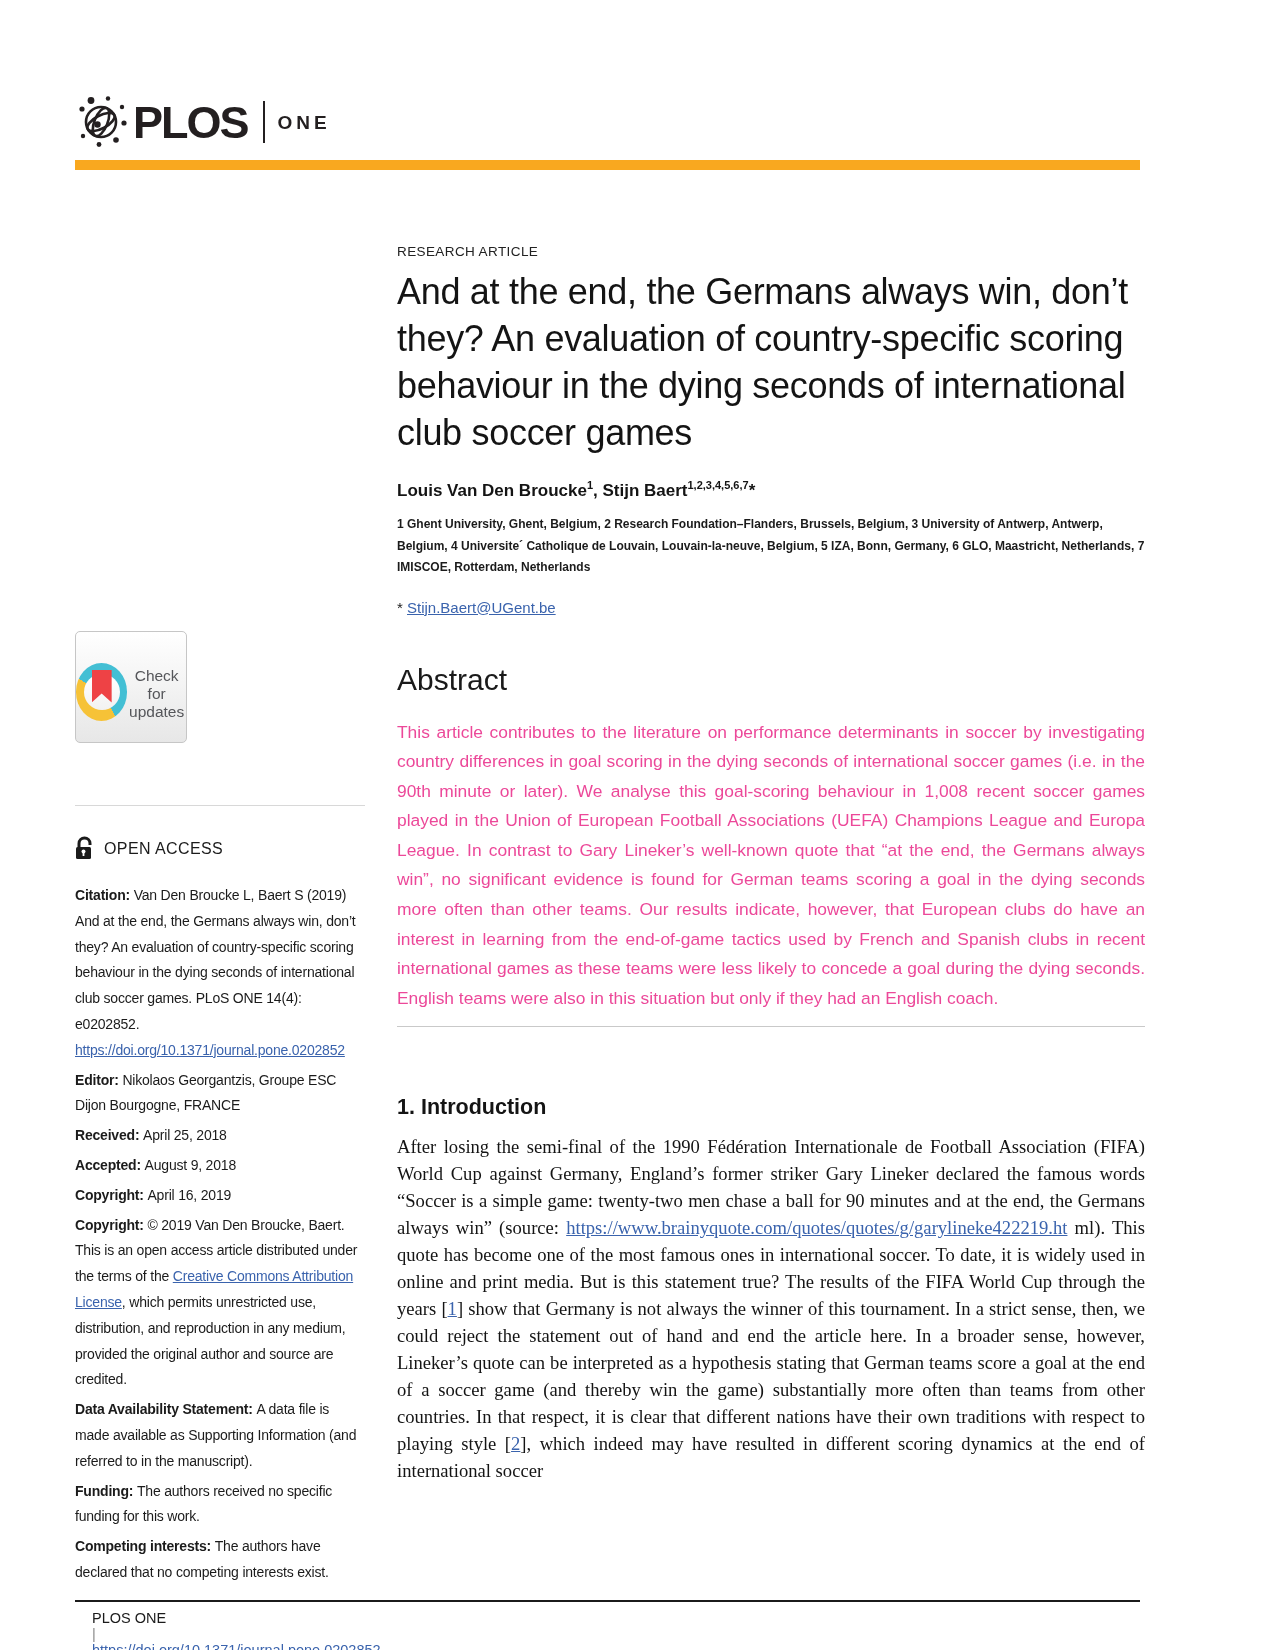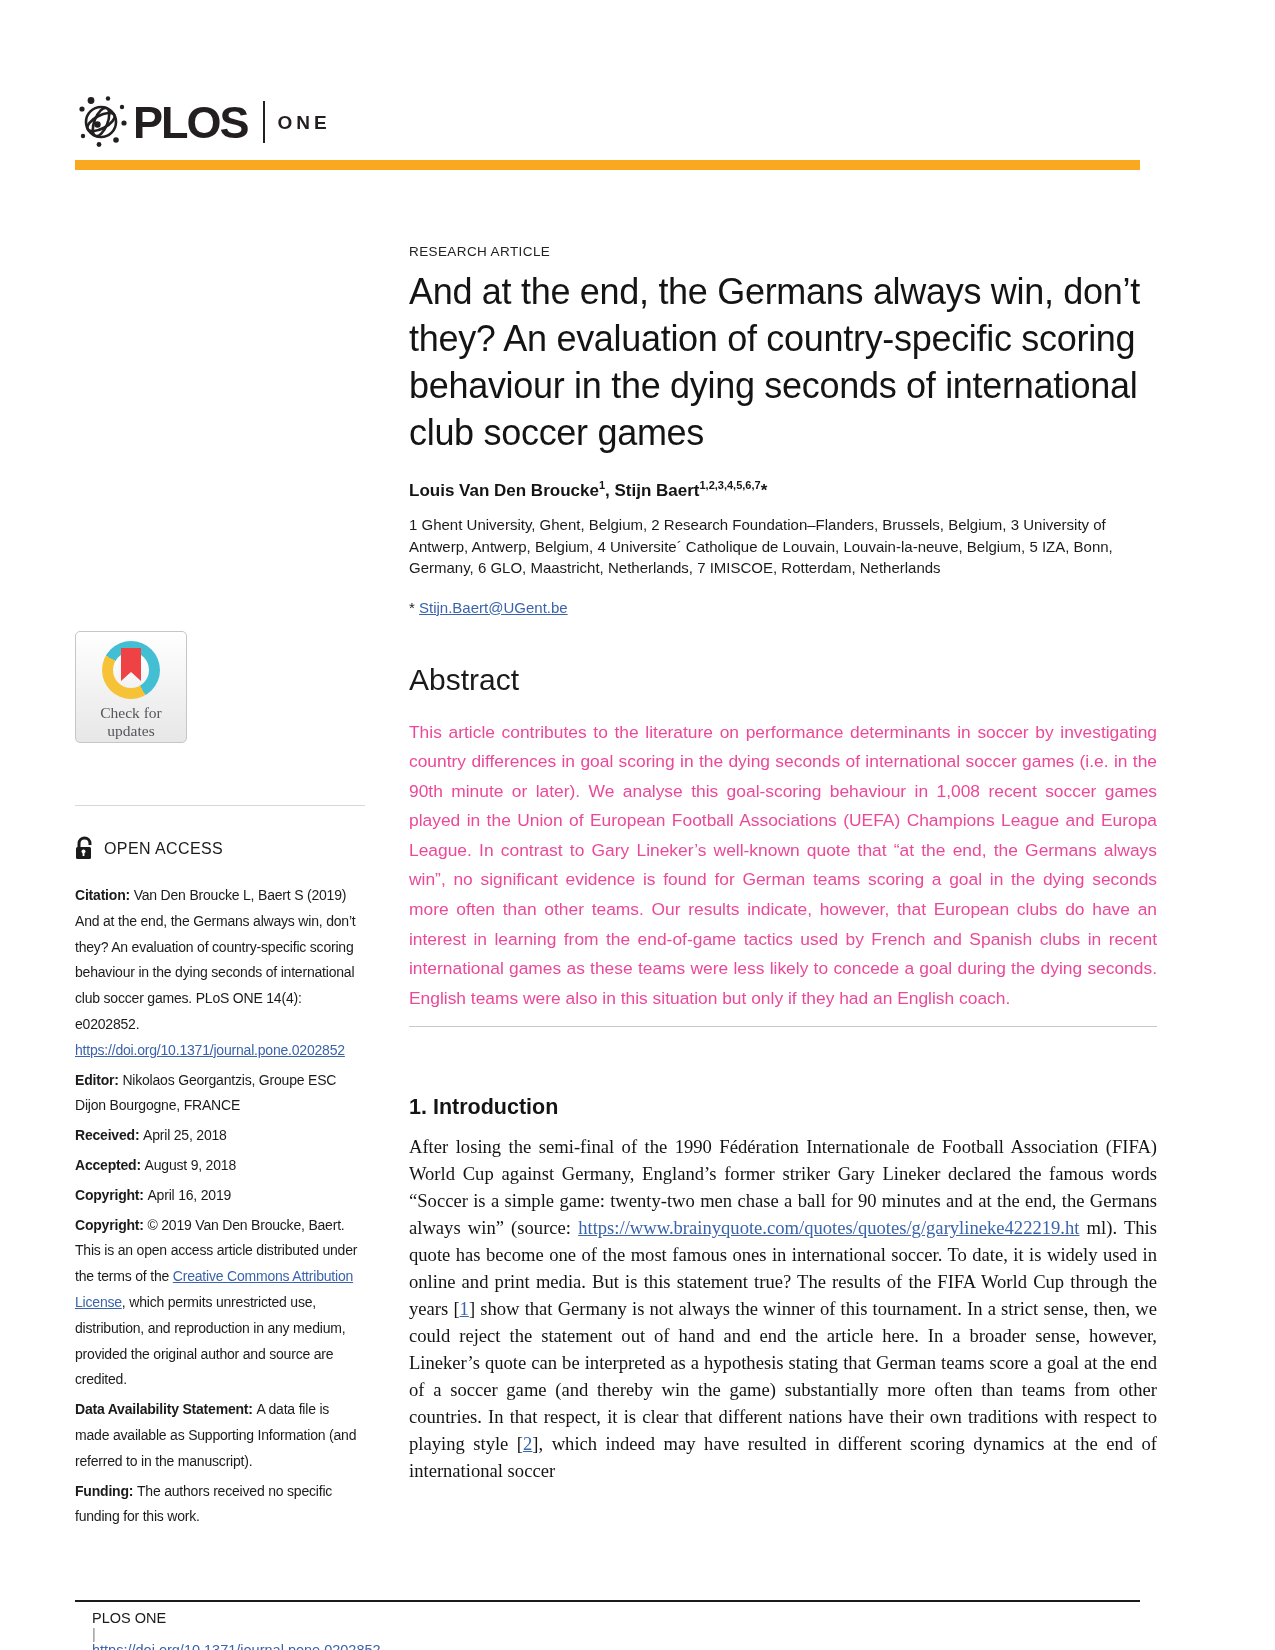--- a/index.html
+++ b/index.html
@@ -10,43 +10,43 @@
   .masthead{position:absolute;left:75px;top:46px;display:flex;align-items:center;}
   .globe{width:52px;height:56px;margin-right:6px;}
   .plos-word{font-size:45px;font-weight:700;letter-spacing:-2px;color:#231f20;line-height:1;}
   .logo-sep{width:2px;height:42px;background:#231f20;margin:0 13px 0 15px;}
   .one-word{font-size:19px;font-weight:700;letter-spacing:4px;color:#231f20;margin-top:2px;}
   .yellow-bar{position:absolute;left:75px;top:112px;width:1065px;height:10px;}
 
   
   .sidebar{position:absolute;left:75px;top:583px;width:290px;}
   .badge{width:112px;height:112px;box-sizing:border-box;border:1px solid #c6c6c6;border-radius:5px;
-         background:linear-gradient(#ffffff,#e7e7e7);display:flex;flex-direction:column;align-items:center;
-         padding-top:9px;cursor:pointer;font-family:Liberation Serif, serif;}
+         background:linear-gradient(#ffffff,#e7e7e7);display:flex;flex-direction:row;align-items:center;
+         padding-top:9px;cursor:pointer;}
   .crossmark{position:relative;width:58px;height:58px;border-radius:50%;
              background:conic-gradient(from 150deg,#F6C237 0 150deg,#43BFD4 150deg 360deg);
              display:flex;align-items:center;justify-content:center;}
   .crossmark-inner{width:36px;height:36px;border-radius:50%;background:linear-gradient(#ffffff,#f2f2f2);}
   .bookmark{position:absolute;left:50%;top:7px;transform:translateX(-50%);width:20px;height:33px;
             background:#EE4245;clip-path:polygon(0 0,100% 0,100% 100%,50% 73%,0 100%);}
   .badge-label{margin-top:5px;font-size:15.5px;line-height:18px;color:#55565a;text-align:center;}
   .sb-divider{height:1px;background:#d8d8d8;margin-top:62px;}
   .oa-row{margin-top:30px;display:flex;align-items:center;gap:8px;}
   .oa-text{font-size:16px;letter-spacing:.4px;color:#1b1b1b;}
   .sb-blocks{margin-top:22px;}
   .sb-block{font-size:14px;line-height:25.8px;letter-spacing:-.2px;margin:0 0 4px 0;}
   .sb-block .b{font-weight:700;}
 
   
-  .main{position:absolute;left:409px;top:196px;width:748px;}
+  .main{position:absolute;left:397px;top:196px;width:748px;}
   .kicker{font-size:13.5px;letter-spacing:.4px;color:#222;}
   .title{margin-top:9px;font-size:36px;line-height:47px;letter-spacing:-.3px;font-weight:400;color:#141414;}
   .authors{margin-top:25px;font-size:17px;font-weight:700;color:#141414;}
   .authors sup{font-size:11px;}
-  .affils{margin-top:13px;font-size:15px;line-height:21.5px;}
+  .affils{margin-top:13px;font-size:12px;line-height:21.5px;font-weight:bold;}
   .email-line{margin-top:20px;font-size:15px;}
   .abstract-h{margin-top:47px;font-size:30px;font-weight:400;color:#1a1a1a;}
   .abstract-p{margin-top:21px;font-size:17.4px;line-height:29.6px;text-align:justify;color:#ec4899;}
   .divider{margin-top:13px;height:1px;background:#c9c9c9;}
   .intro-h{margin-top:68px;font-size:21.5px;font-weight:700;color:#141414;}
   .intro-p{margin-top:13px;font-family:"Liberation Serif",serif;font-size:18.6px;line-height:27px;
            text-align:justify;color:#141414;}
 
   .lnk{color:#3A63AD;text-decoration:underline;cursor:pointer;}
   sup{line-height:0;}
@@ -115,20 +115,21 @@
 
     <div class="sb-blocks">
       <p class="sb-block"><span class="b">Citation: </span><span>Van Den Broucke L, Baert S (2019) And at the end, the Germans always win, don’t they? An evaluation of country-specific scoring behaviour in the dying seconds of international club soccer games. PLoS ONE 14(4): e0202852. </span><a class="lnk">https://doi.org/10.1371/journal.pone.0202852</a></p>
       <p class="sb-block"><span class="b">Editor: </span><span>Nikolaos Georgantzis, Groupe ESC Dijon Bourgogne, FRANCE</span></p>
       <p class="sb-block"><span class="b">Received: </span><span>April 25, 2018</span></p>
       <p class="sb-block"><span class="b">Accepted: </span><span>August 9, 2018</span></p>
       <p class="sb-block"><span class="b">Copyright: </span><span>April 16, 2019</span></p>
       <p class="sb-block"><span class="b">Copyright: </span><span>© 2019 Van Den Broucke, Baert. This is an open access article distributed under the terms of the </span><a class="lnk">Creative Commons Attribution License</a><span>, which permits unrestricted use, distribution, and reproduction in any medium, provided the original author and source are credited.</span></p>
       <p class="sb-block"><span class="b">Data Availability Statement: </span><span>A data file is made available as Supporting Information (and referred to in the manuscript).</span></p>
       <p class="sb-block"><span class="b">Funding: </span><span>The authors received no specific funding for this work.</span></p>
+      <p class="sb-block"><span class="b">Competing interests: </span><span>The authors have declared that no competing interests exist.</span></p>
     </div>
   </div>
 
   <div class="main">
     <div class="kicker">RESEARCH ARTICLE</div>
     <h1 class="title" style="margin:9px 0 0 0;">And at the end, the Germans always win, don’t they? An evaluation of country-specific scoring behaviour in the dying seconds of international club soccer games</h1>
     <div class="authors"><span class="b">Louis Van Den Broucke</span><sup><span class="b">1</span></sup><span class="b">, Stijn Baert</span><sup><span class="b">1,2,3,4,5,6,7</span></sup><span class="b">*</span></div>
     <div class="affils"><span class="b">1 </span><span>Ghent University, Ghent, Belgium, </span><span class="b">2 </span><span>Research Foundation–Flanders, Brussels, Belgium, </span><span class="b">3 </span><span>University of Antwerp, Antwerp, Belgium, </span><span class="b">4 </span><span>Universite´ Catholique de Louvain, Louvain-la-neuve, Belgium, </span><span class="b">5 </span><span>IZA, Bonn, Germany, </span><span class="b">6 </span><span>GLO, Maastricht, Netherlands, </span><span class="b">7 </span><span>IMISCOE, Rotterdam, Netherlands</span></div>
     <div class="email-line"><span>* </span><a class="lnk">Stijn.Baert@UGent.be</a></div>
 

